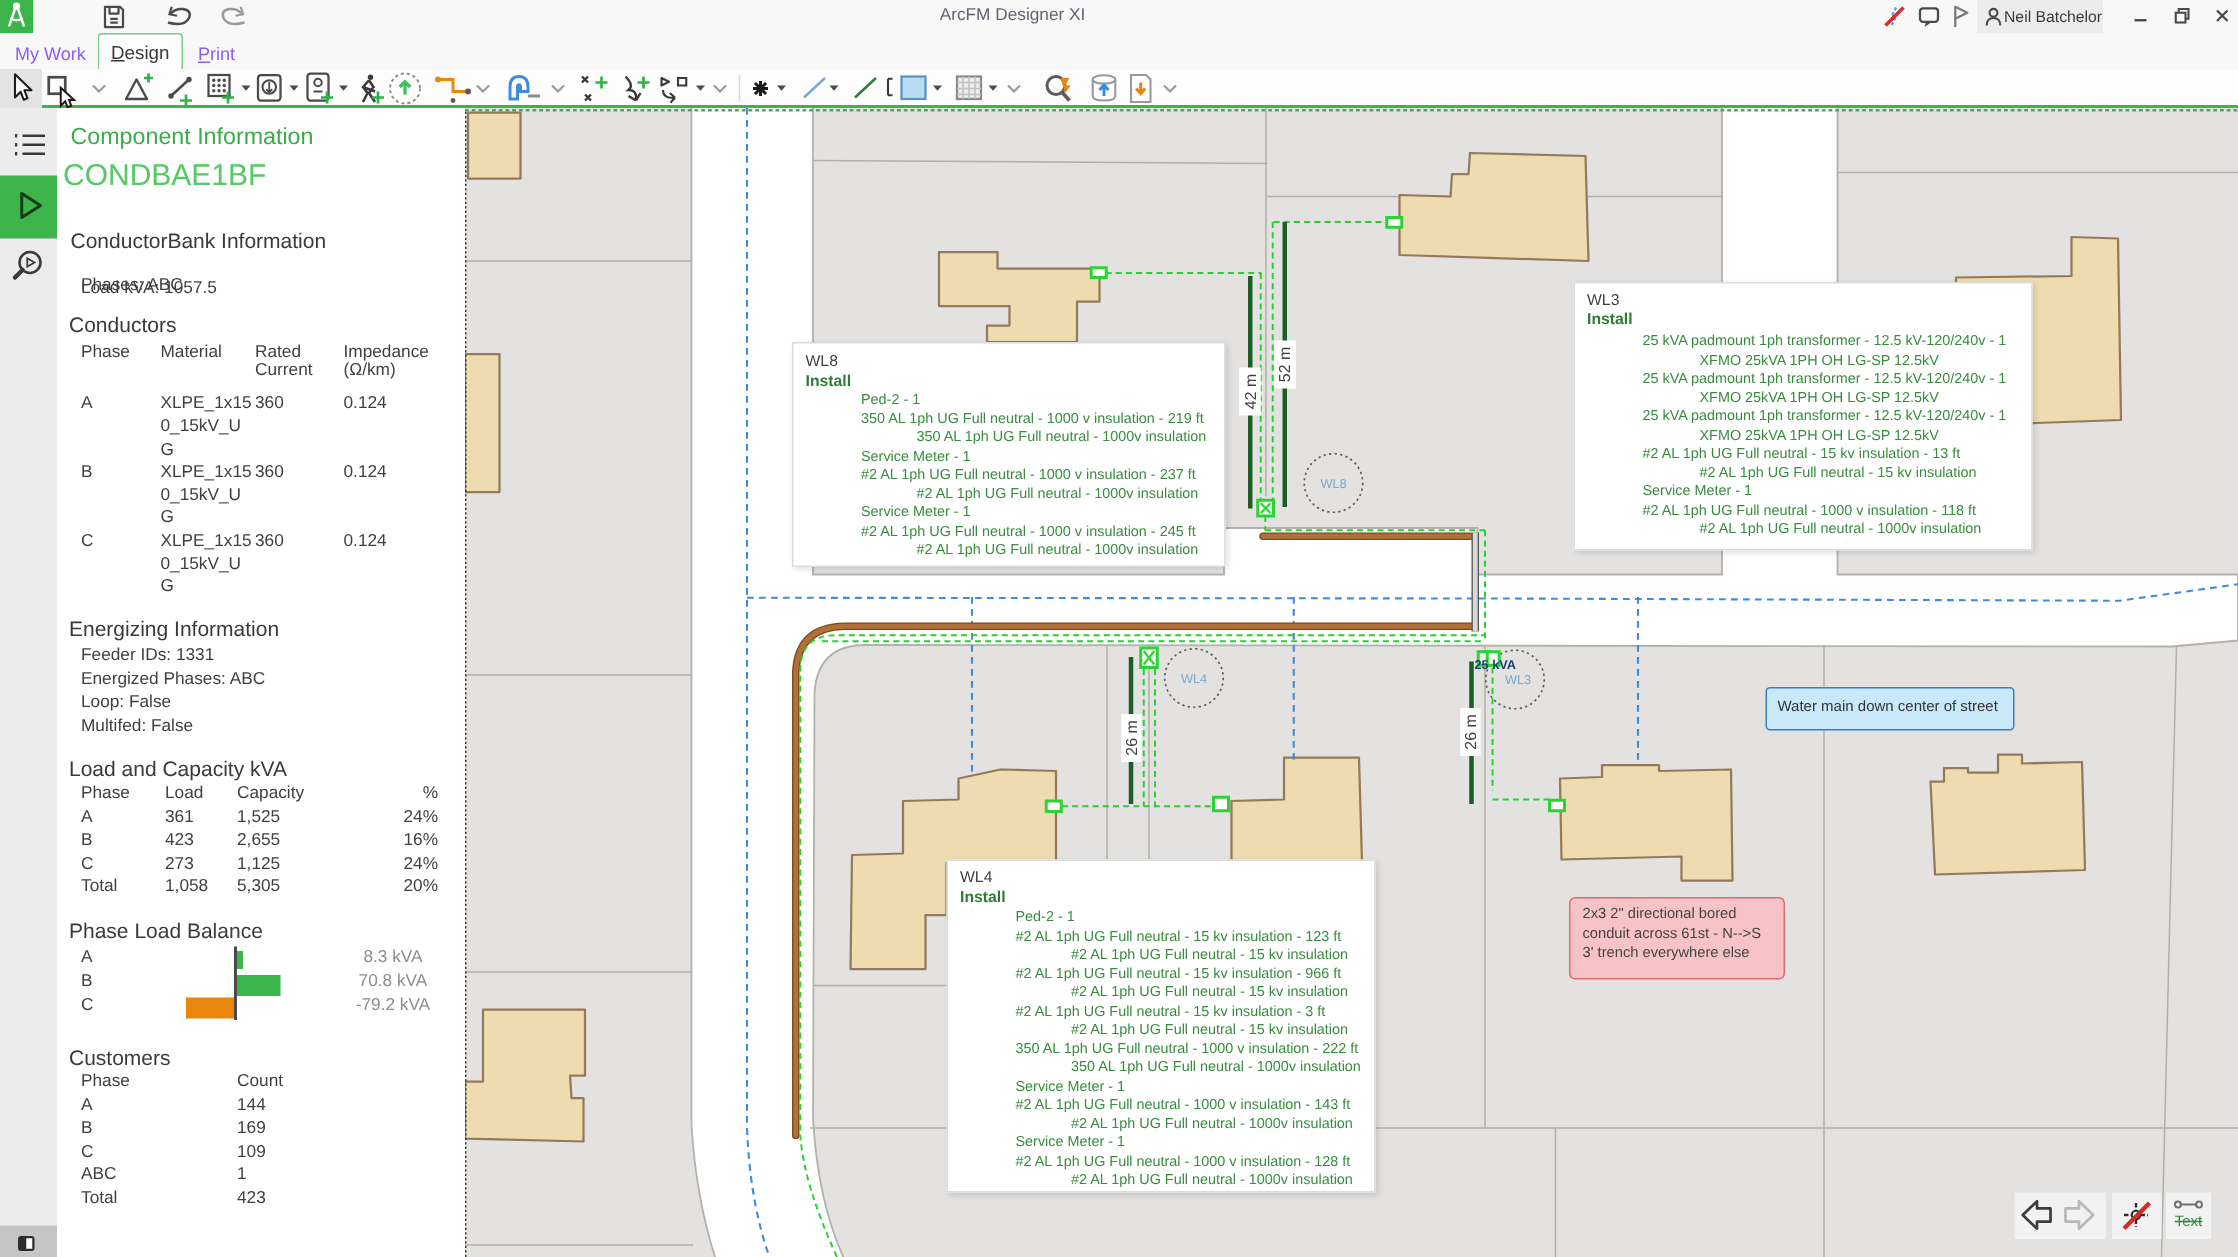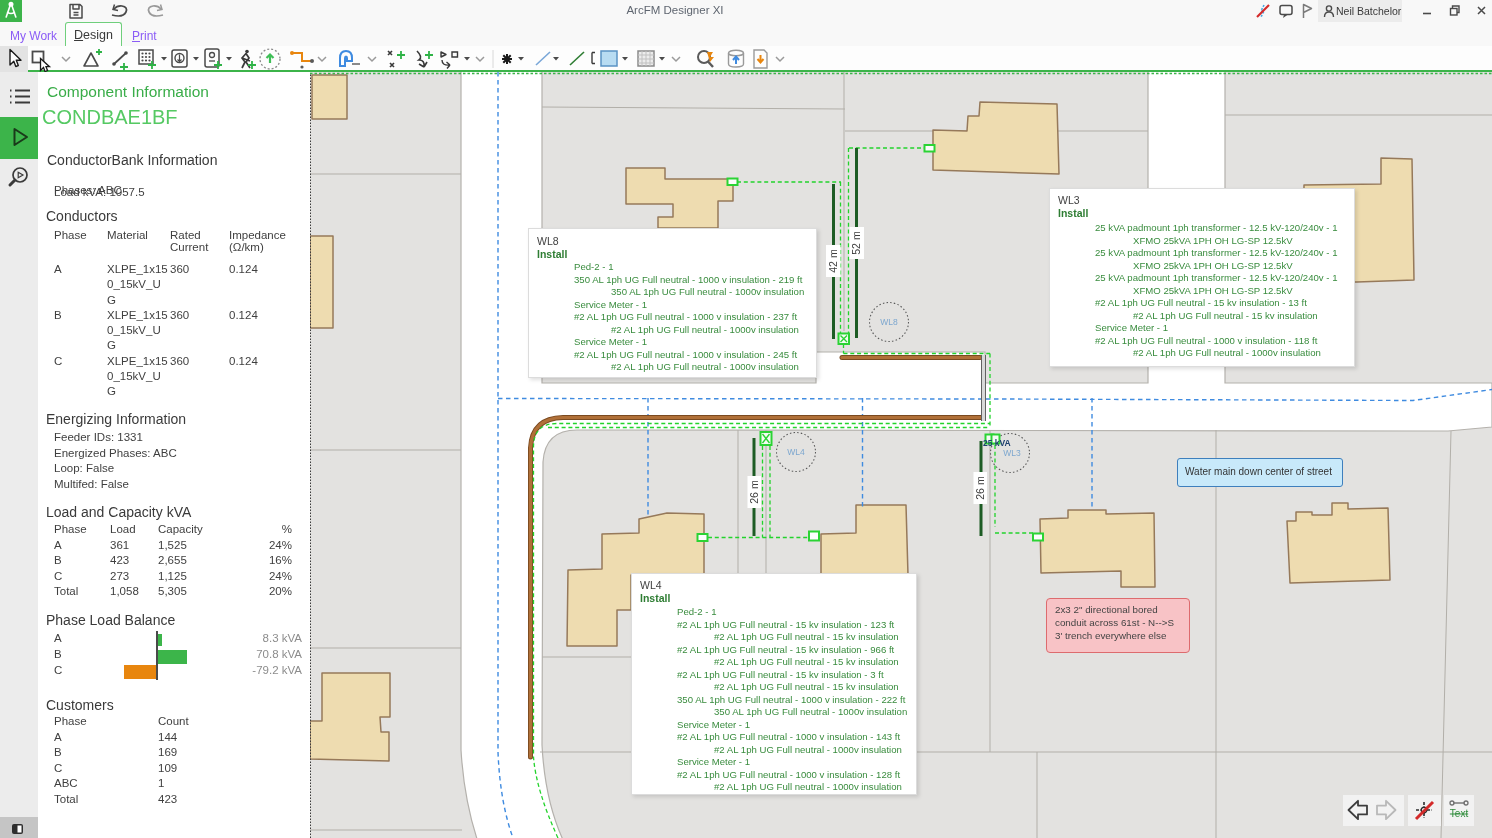--- a/index.html
+++ b/index.html
@@ -259,21 +259,21 @@
     <div class="pt" style="left:191px;top:190px;line-height:15.3px;">0.124<br><br><br>0.124<br><br><br>0.124</div>
     <div class="pt h3" style="left:8px;top:339px;">Energizing Information</div>
     <div class="pt" style="left:16px;top:358px;line-height:15.5px;">Feeder IDs: 1331<br>Energized Phases: ABC<br>Loop: False<br>Multifed: False</div>
     <div class="pt h3" style="left:8px;top:432px;">Load and Capacity kVA</div>
     <div class="pt" style="left:16px;top:450px;line-height:15.6px;">Phase<br>A<br>B<br>C<br>Total</div>
     <div class="pt" style="left:56px;top:450px;line-height:15.6px;margin-left:16px;">Load<br>361<br>423<br>273<br>1,058</div>
     <div class="pt" style="left:120px;top:450px;line-height:15.6px;">Capacity<br>1,525<br>2,655<br>1,125<br>5,305</div>
     <div class="pt" style="left:194px;top:450px;line-height:15.6px;text-align:right;width:60px;">%<br>24%<br>16%<br>24%<br>20%</div>
     <div class="pt h3" style="left:8px;top:540px;">Phase Load Balance</div>
     <div class="pt" style="left:16px;top:559px;line-height:15.8px;">A<br>B<br>C</div>
-    <div class="pt gray" style="left:184px;top:559px;line-height:15.8px;text-align:right;width:80px;">8.3 kVA<br>70.8 kVA<br>-79.2 kVA</div>
+    <div class="pt gray" style="left:184px;top:559px;line-height:15.8px;text-align:center;width:80px;">8.3 kVA<br>70.8 kVA<br>-79.2 kVA</div>
     <div class="abs" style="left:118px;top:559px;width:1.5px;height:49px;background:#4a4a4a;"></div>
     <div class="abs" style="left:120px;top:562px;width:4px;height:12px;background:#3cb54a;"></div>
     <div class="abs" style="left:120px;top:578px;width:29px;height:14px;background:#3cb54a;"></div>
     <div class="abs" style="left:86px;top:593px;width:32px;height:14px;background:#e8860e;"></div>
     <div class="pt h3" style="left:8px;top:625px;">Customers</div>
     <div class="pt" style="left:16px;top:642px;line-height:15.6px;">Phase<br>A<br>B<br>C<br>ABC<br>Total</div>
     <div class="pt" style="left:120px;top:642px;line-height:15.6px;">Count<br>144<br>169<br>109<br>1<br>423</div>
   </div>
   <div id="map">
   <svg width="1182" height="766" viewBox="310 72 1182 766" xmlns="http://www.w3.org/2000/svg">

